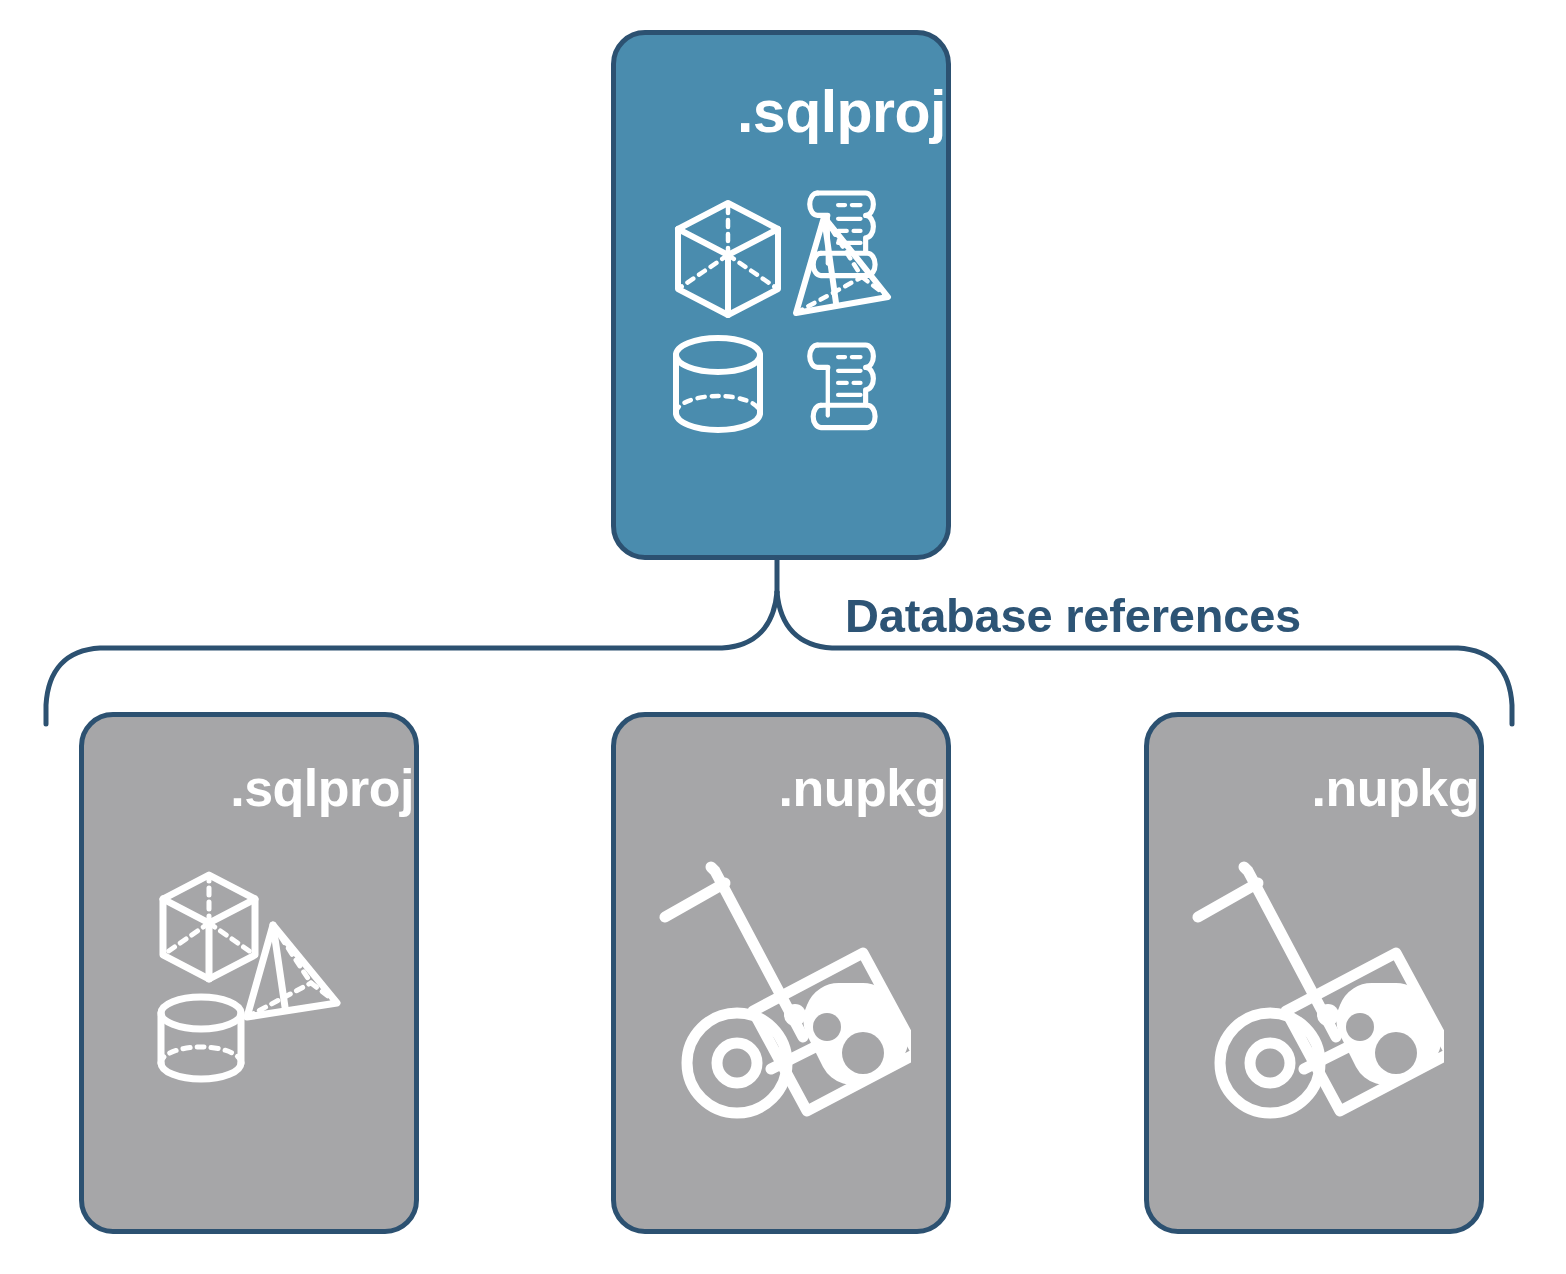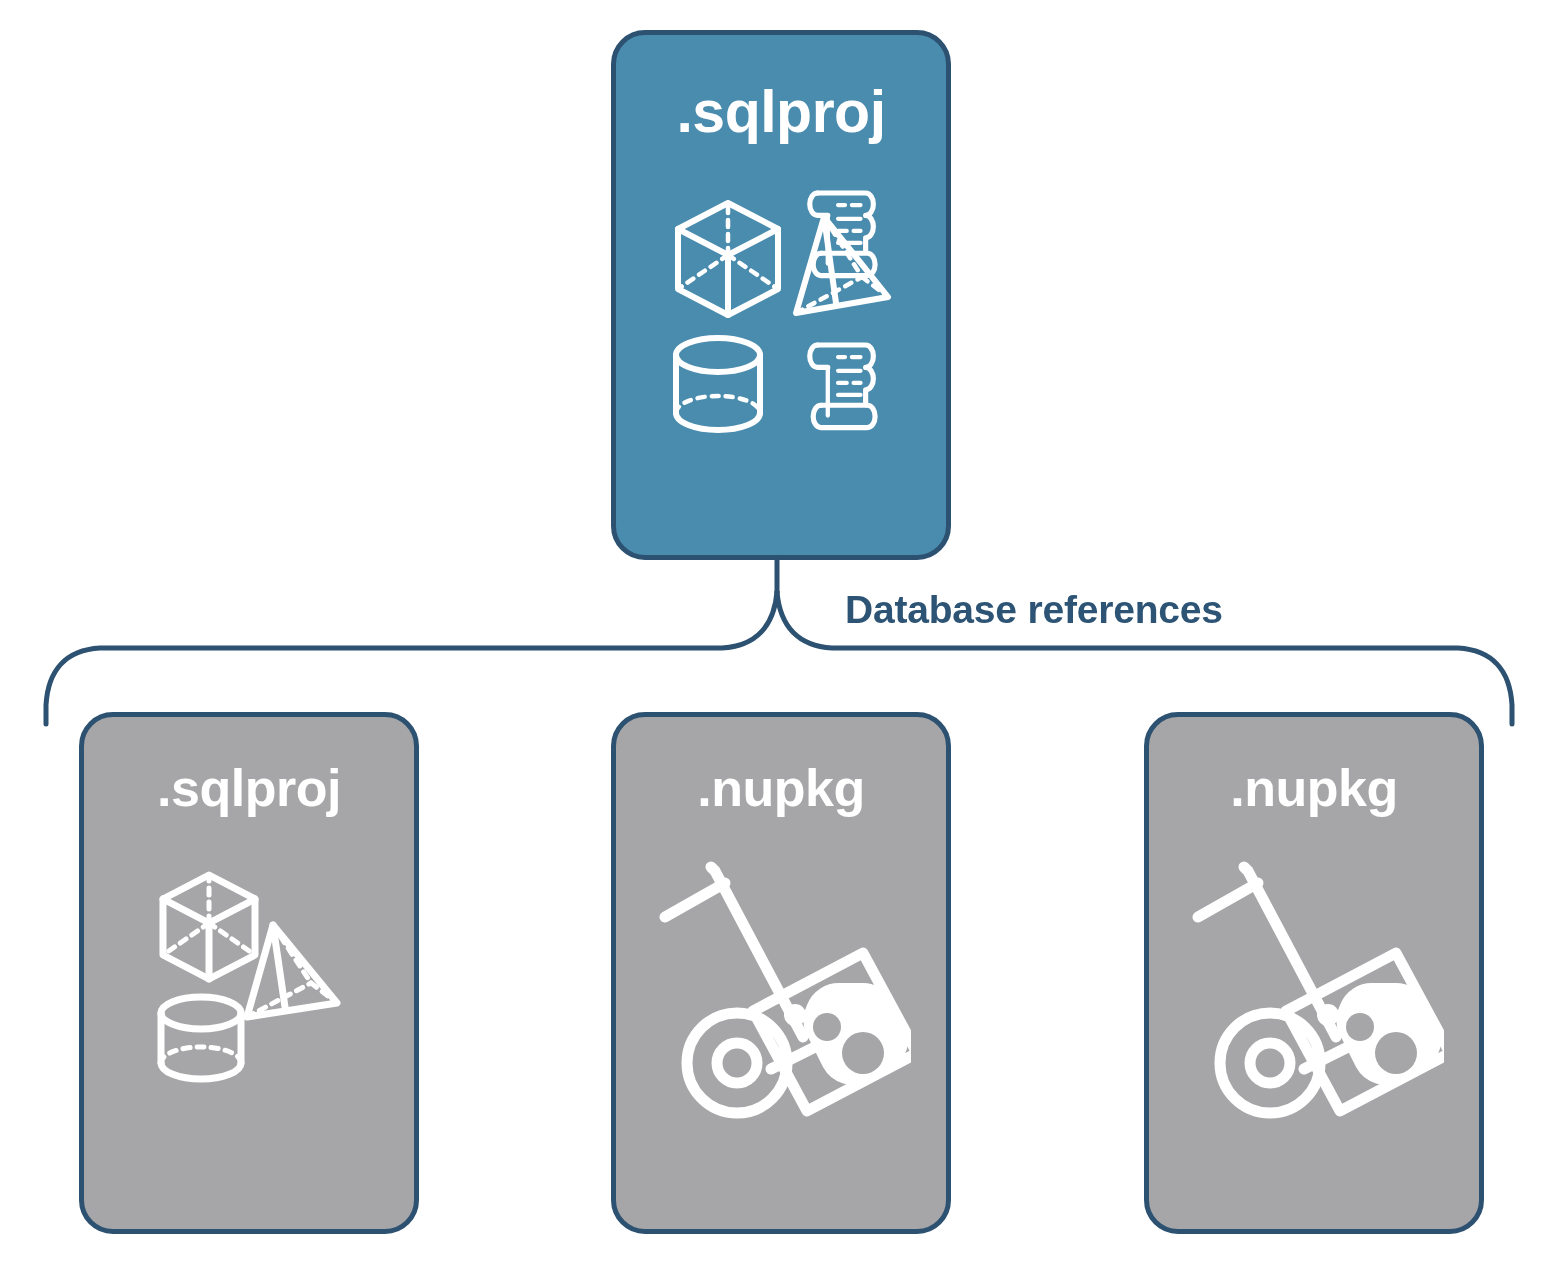--- a/index.html
+++ b/index.html
@@ -27,21 +27,21 @@
     border-radius: 34px;
     overflow: hidden;
   }
   .node.blue { background: #4a8cae; }
   .node.gray { background: #a6a6a8; }
 
   .node-title {
     position: absolute;
     left: 0;
     width: 100%;
-    text-align: center;
+    text-align: right;
     color: #ffffff;
     font-weight: 700;
     letter-spacing: -0.5px;
     line-height: 1;
     white-space: nowrap;
   }
   .node-icon {
     position: absolute;
     left: 0;
     width: 100%;
@@ -95,21 +95,21 @@
     height: 1274px;
     pointer-events: none;
   }
 
   
   #bracket-label {
     position: absolute;
     left: 845px;
     top: 588px;
     color: #2d5475;
-    font-size: 39px;
+    font-size: 47px;
     font-weight: 700;
     letter-spacing: -0.2px;
     white-space: nowrap;
   }
 </style>
 </head>
 <body>
 
 <div id="stage">
 

